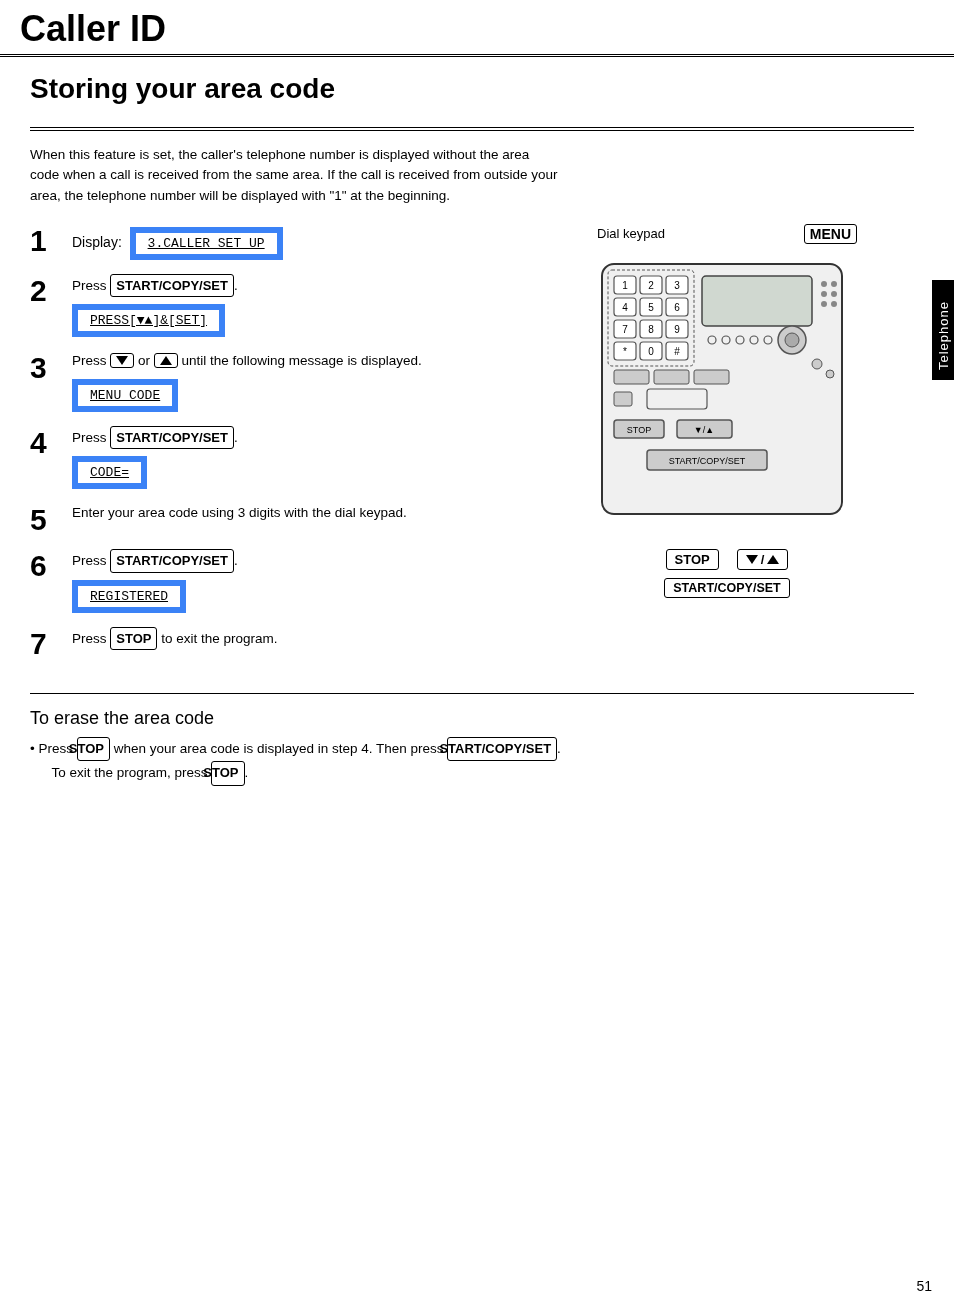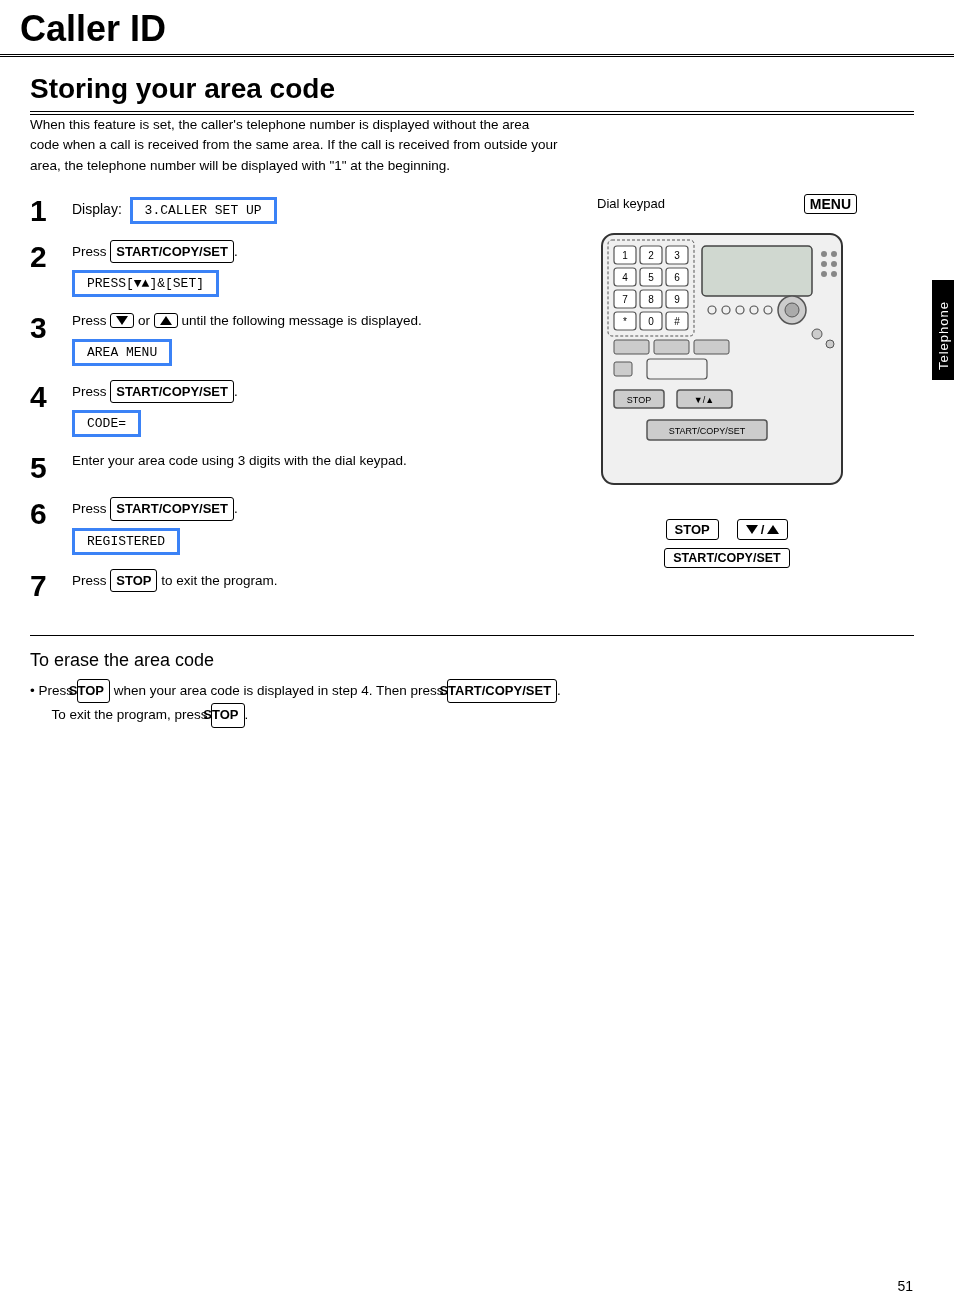--- a/index.html
+++ b/index.html
@@ -45,21 +45,22 @@
     
     .page-content {
       padding: 16px 40px 30px 30px;
     }
 
     
     .section-title {
       font-size: 28px;
       font-weight: bold;
       border-bottom: 4px double #000;
-      padding-bottom: 6px;
+      padding-bottom: 22px;
+      margin-bottom: 14px;
     }
 
     
     .intro-text {
       font-size: 13.5px;
       line-height: 1.5;
       margin-bottom: 18px;
       max-width: 530px;
     }
 
@@ -96,26 +97,27 @@
     .step-content {
       flex: 1;
     }
     .step-text {
       font-size: 13.5px;
       line-height: 1.5;
       margin-bottom: 4px;
     }
     .display-box {
       display: inline-block;
-      border: 3px solid #3b82f6;
+      border: 6px solid #3b82f6;
       padding: 3px 12px;
       font-family: 'Courier New', monospace;
       font-size: 13px;
       background: #fff;
       margin-top: 3px;
+      text-decoration: underline;
     }
 
     
     .key {
       display: inline-block;
       border: 1.5px solid #000;
       border-radius: 3px;
       padding: 1px 5px;
       font-weight: bold;
       font-size: 13px;
@@ -139,21 +141,21 @@
       font-size: 13.5px;
       line-height: 1.6;
       padding-left: 14px;
       text-indent: -14px;
     }
 
     
     .page-number {
       position: absolute;
       bottom: 20px;
-      right: 41px;
+      right: 22px;
       font-size: 14px;
     }
 
     
     .device-svg-wrap {
       margin-top: 4px;
     }
     .btn-label {
       font-size: 13px;
       border: 1.5px solid #000;
@@ -246,21 +248,21 @@
           <div class="step-text">
             Press <span class="tri-box">
                 <span class="tri-down"></span>
               </span>
             or <span class="tri-box">
                 <span class="tri-up"></span>
               </span>
             until the following message is displayed.
           </div>
           <div>
-            <span class="display-box">AREA MENU</span>
+            <span class="display-box">MENU CODE</span>
           </div>
         </div>
       </div>
 
       <div class="step-row">
         <div class="step-number">4</div>
         <div class="step-content">
           <div class="step-text">
             Press <span class="key">START/COPY/SET</span>.
           </div>

